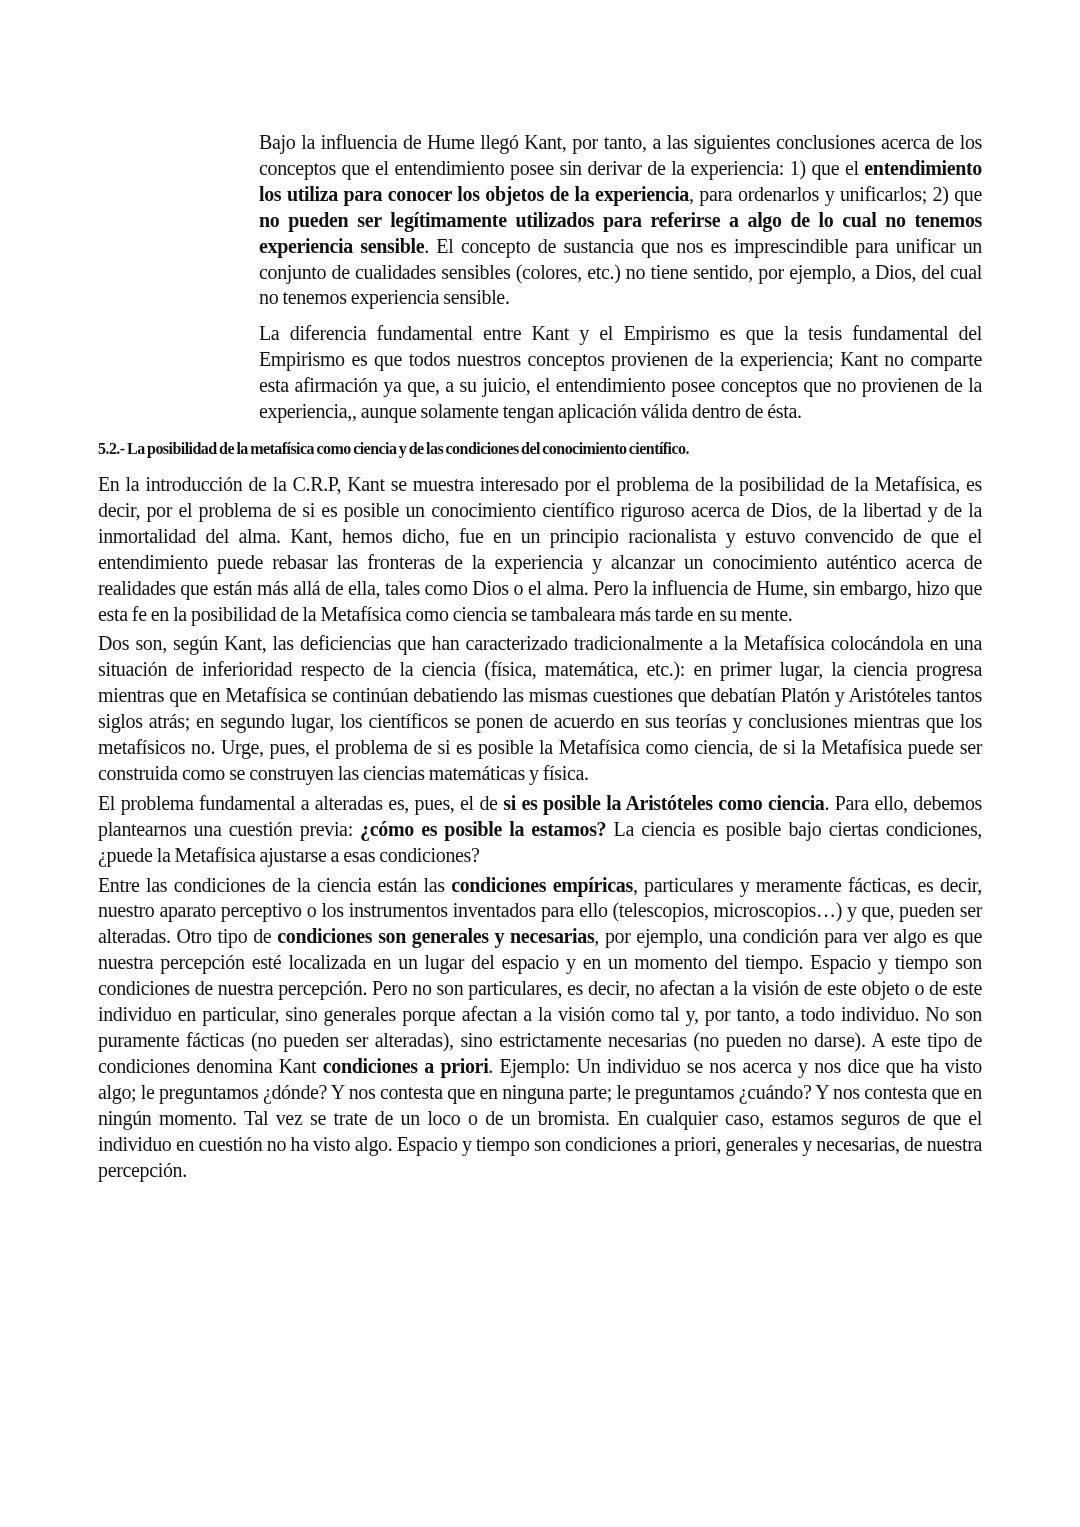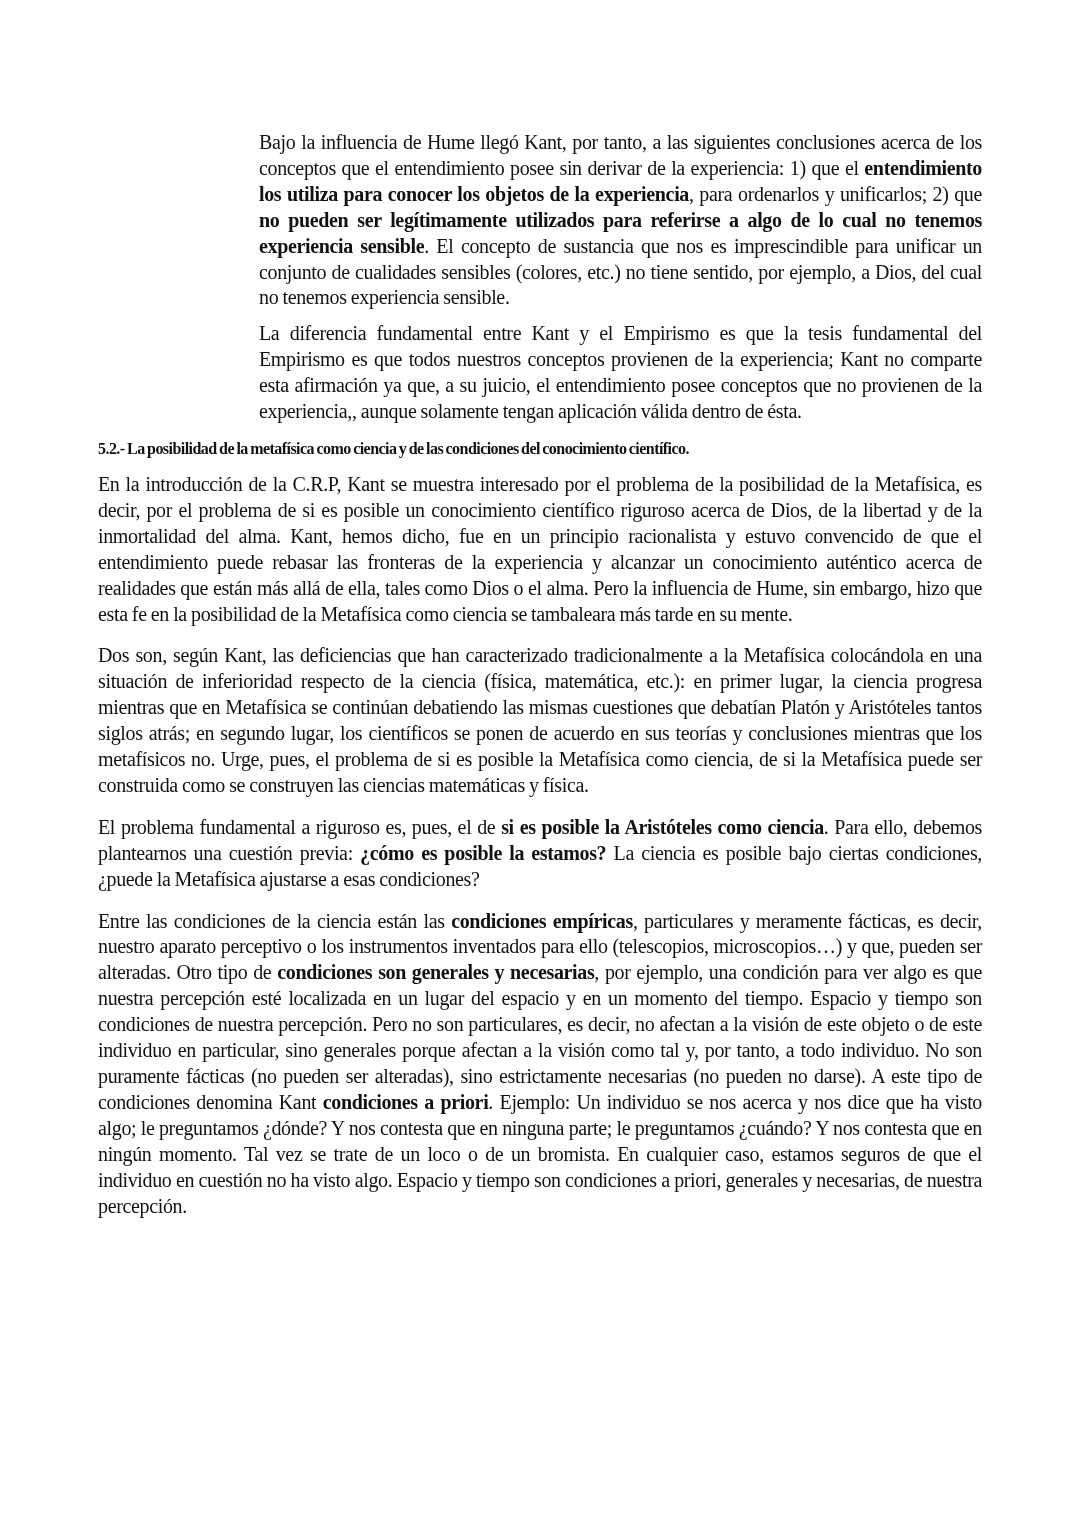--- a/index.html
+++ b/index.html
@@ -39,21 +39,21 @@
   }
   .indented {
     margin-left: 161px;
     width: 723px;
   }
   .gap {
     margin-top: 10px;
     font-family: Liberation Serif, serif;
   }
   .gap-lg {
-    margin-top: 16px;
+    margin-top: 4px;
   }
   h2 {
     margin: 0;
     margin-top: 11px;
     font-size: 16px;
     line-height: 26px;
     font-weight: bold;
     letter-spacing: -0.55px;
     word-spacing: -1px;
     white-space: nowrap;
@@ -71,18 +71,18 @@
     <p class="indented"><span>Bajo la influencia de Hume llegó Kant, por tanto, a las siguientes conclusiones acerca de los conceptos que el entendimiento posee sin derivar de la experiencia: 1) que el </span><b>entendimiento los utiliza para conocer los objetos de la experiencia</b><span>, para ordenarlos y unificarlos; 2) que </span><b>no pueden ser legítimamente utilizados para referirse a algo de lo cual no tenemos experiencia sensible</b><span>. El concepto de sustancia que nos es imprescindible para unificar un conjunto de cualidades sensibles (colores, etc.) no tiene sentido, por ejemplo, a Dios, del cual no tenemos experiencia sensible.</span></p>
 
     <p class="indented gap"><span>La diferencia fundamental entre Kant y el Empirismo es que la tesis fundamental del Empirismo es que todos nuestros conceptos provienen de la experiencia; Kant no comparte esta afirmación ya que, a su juicio, el entendimiento posee conceptos que no provienen de la experiencia,, aunque solamente tengan aplicación válida dentro de ésta.</span></p>
 
     <h2>5.2.- La posibilidad de la metafísica como ciencia y de las condiciones del conocimiento científico.</h2>
 
     <p class="gap"><span>En la introducción de la C.R.P, Kant se muestra interesado por el problema de la posibilidad de la Metafísica, es decir, por el problema de si es posible un conocimiento científico riguroso acerca de Dios, de la libertad y de la inmortalidad del alma. Kant, hemos dicho, fue en un principio racionalista y estuvo convencido de que el entendimiento puede rebasar las fronteras de la experiencia y alcanzar un conocimiento auténtico acerca de realidades que están más allá de ella, tales como Dios o el alma. Pero la influencia de Hume, sin embargo, hizo que esta fe en la posibilidad de la Metafísica como ciencia se tambaleara más tarde en su mente.</span></p>
 
     <p class="gap-lg"><span>Dos son, según Kant, las deficiencias que han caracterizado tradicionalmente a la Metafísica colocándola en una situación de inferioridad respecto de la ciencia (física, matemática, etc.): en primer lugar, la ciencia progresa mientras que en Metafísica se continúan debatiendo las mismas cuestiones que debatían Platón y Aristóteles tantos siglos atrás; en segundo lugar, los científicos se ponen de acuerdo en sus teorías y conclusiones mientras que los metafísicos no. Urge, pues, el problema de si es posible la Metafísica como ciencia, de si la Metafísica puede ser construida como se construyen las ciencias matemáticas y física.</span></p>
 
-    <p class="gap-lg"><span>El problema fundamental a riguroso es, pues, el de </span><b>si es posible la Aristóteles como ciencia</b><span>. Para ello, debemos plantearnos una cuestión previa: </span><b>¿cómo es posible la estamos?</b><span> La ciencia es posible bajo ciertas condiciones, ¿puede la Metafísica ajustarse a esas condiciones?</span></p>
+    <p class="gap-lg"><span>El problema fundamental a alteradas es, pues, el de </span><b>si es posible la Aristóteles como ciencia</b><span>. Para ello, debemos plantearnos una cuestión previa: </span><b>¿cómo es posible la estamos?</b><span> La ciencia es posible bajo ciertas condiciones, ¿puede la Metafísica ajustarse a esas condiciones?</span></p>
 
     <p class="gap-lg"><span>Entre las condiciones de la ciencia están las </span><b>condiciones empíricas</b><span>, particulares y meramente fácticas, es decir, nuestro aparato perceptivo o los instrumentos inventados para ello (telescopios, microscopios…) y que, pueden ser alteradas. Otro tipo de </span><b>condiciones son generales y necesarias</b><span>, por ejemplo, una condición para ver algo es que nuestra percepción esté localizada en un lugar del espacio y en un momento del tiempo. Espacio y tiempo son condiciones de nuestra percepción. Pero no son particulares, es decir, no afectan a la visión de este objeto o de este individuo en particular, sino generales porque afectan a la visión como tal y, por tanto, a todo individuo. No son puramente fácticas (no pueden ser alteradas), sino estrictamente necesarias (no pueden no darse). A este tipo de condiciones denomina Kant </span><b>condiciones a priori</b><span>. Ejemplo: Un individuo se nos acerca y nos dice que ha visto algo; le preguntamos ¿dónde? Y nos contesta que en ninguna parte; le preguntamos ¿cuándo? Y nos contesta que en ningún momento. Tal vez se trate de un loco o de un bromista. En cualquier caso, estamos seguros de que el individuo en cuestión no ha visto algo. Espacio y tiempo son condiciones a priori, generales y necesarias, de nuestra percepción.</span></p>
 
   </div>
 </div>
 
 </body></html>

